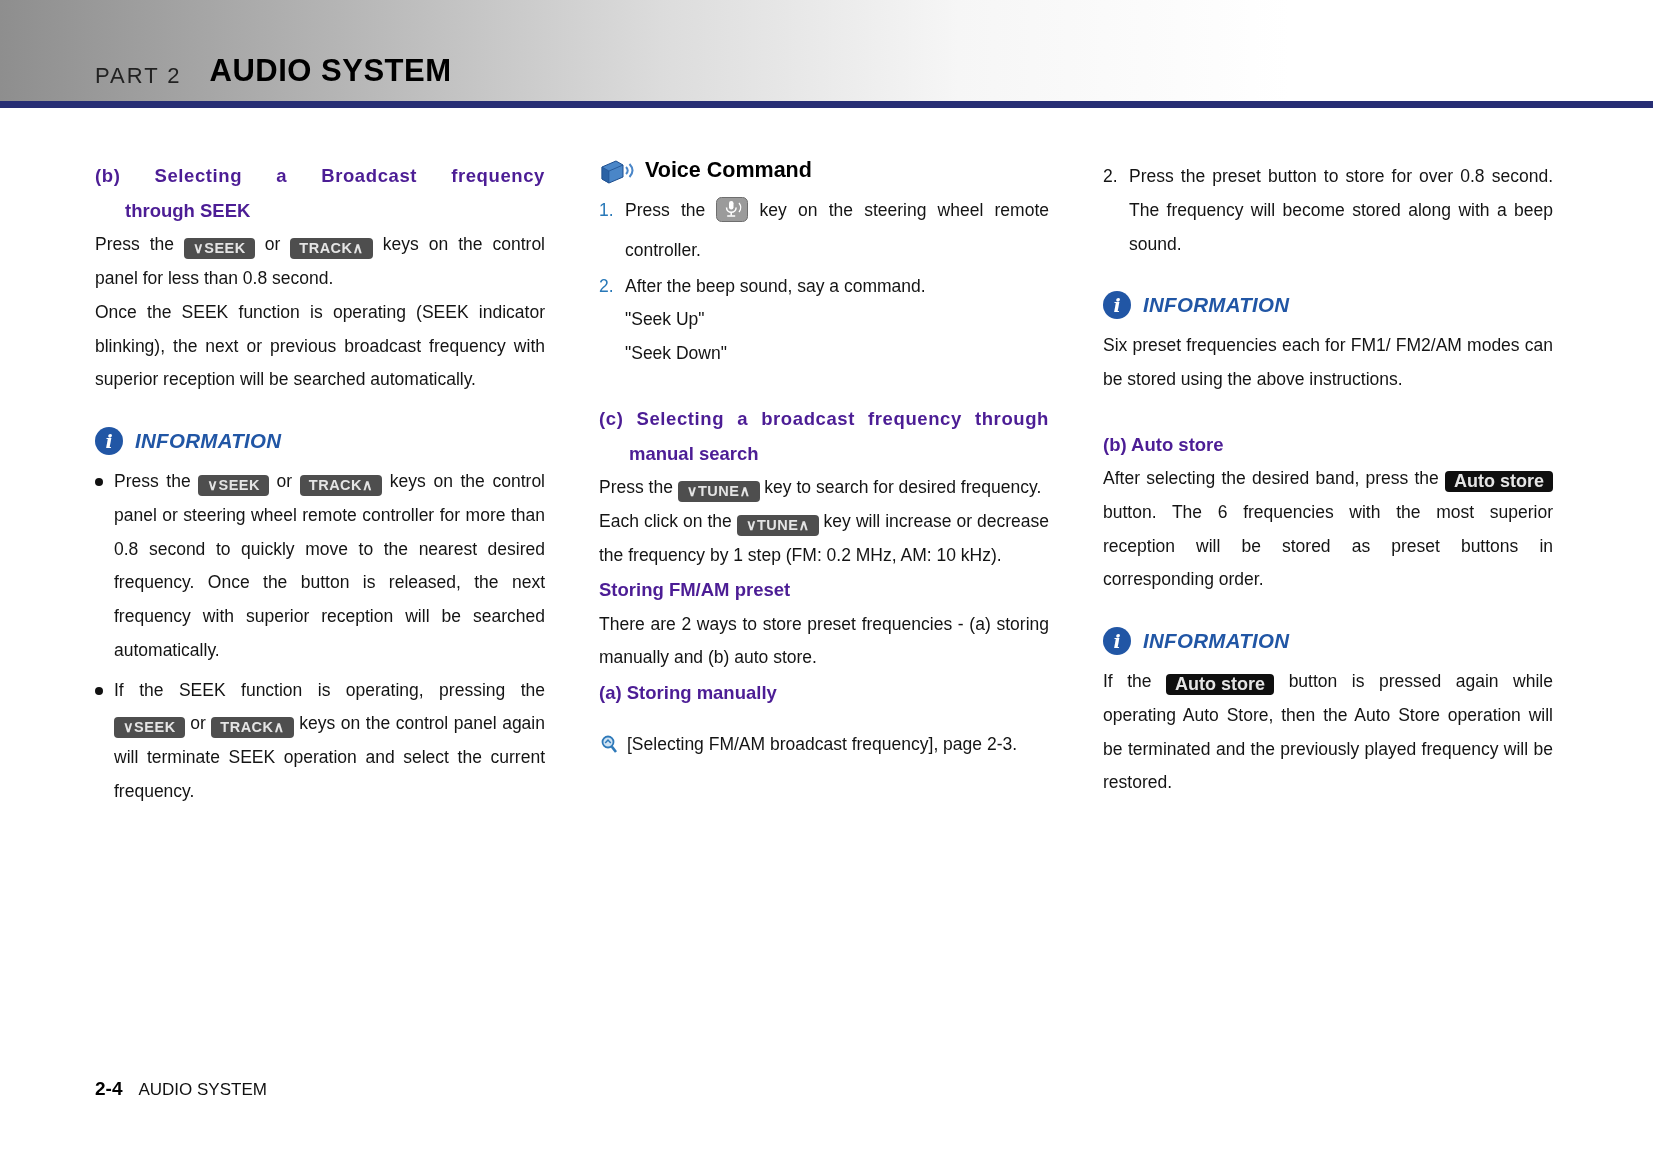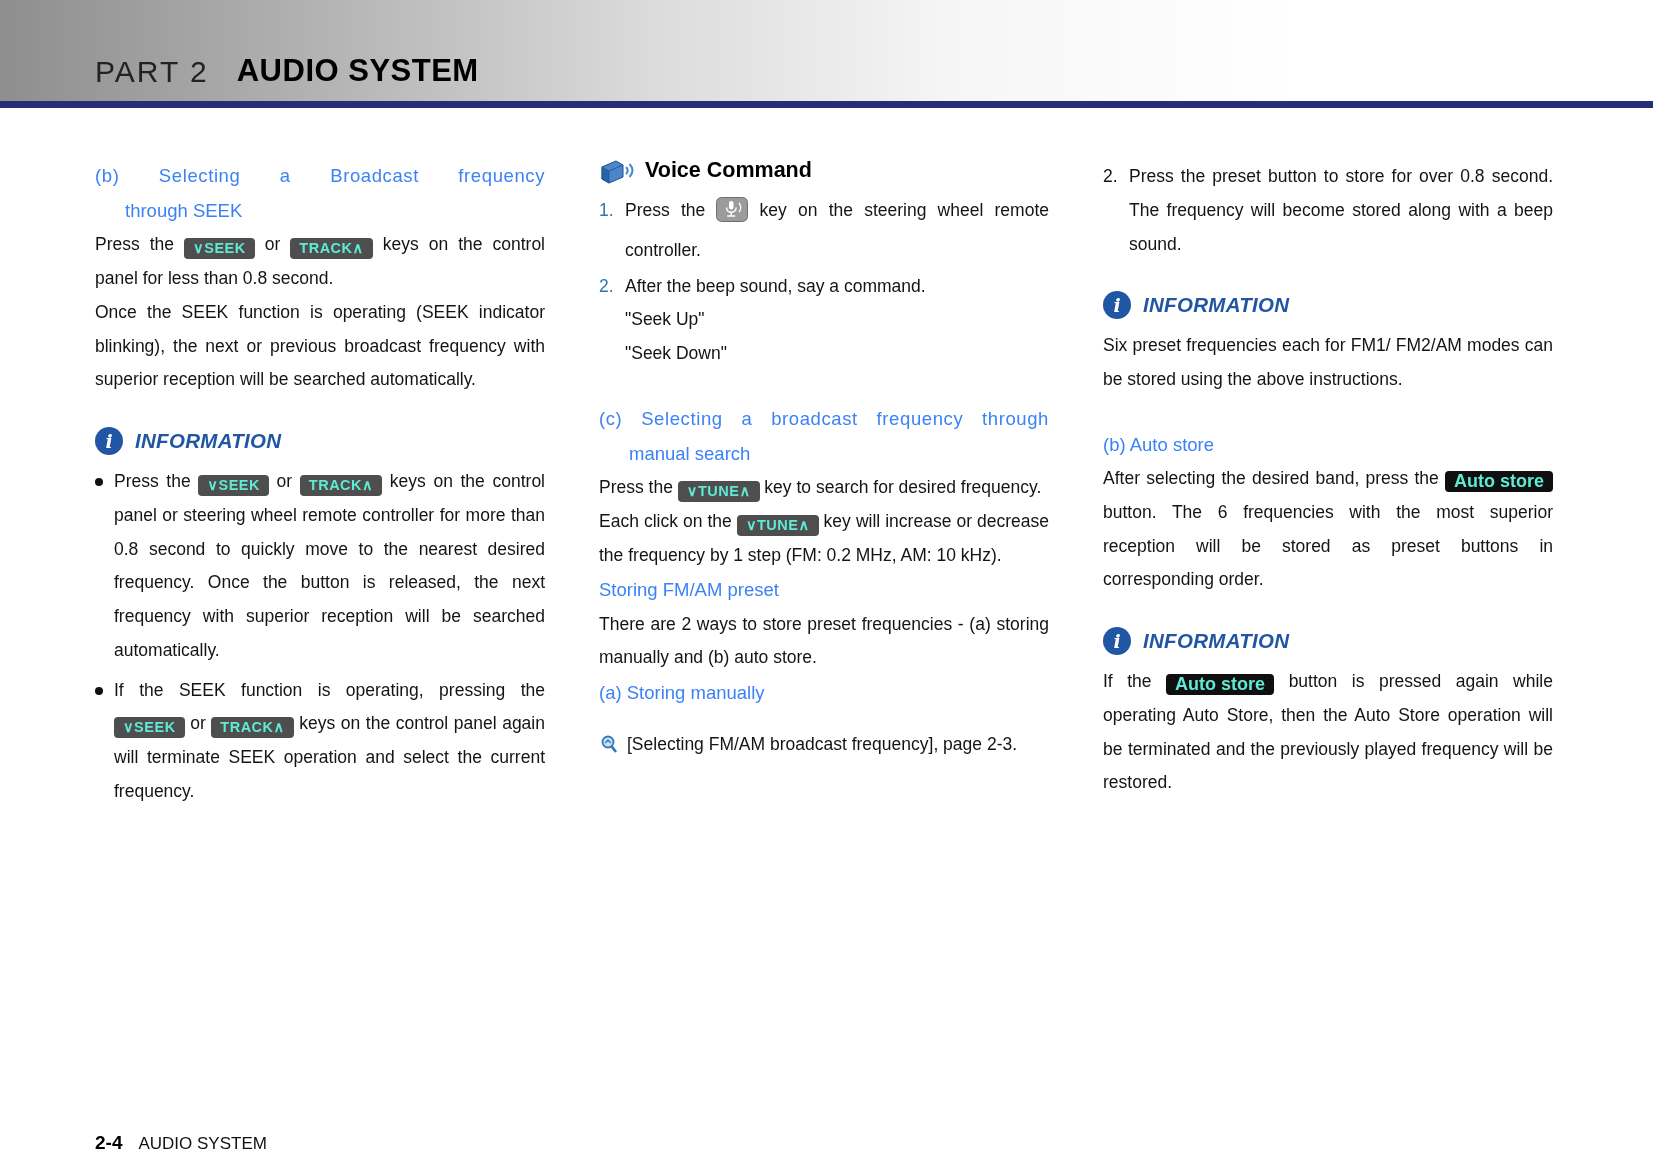--- a/index.html
+++ b/index.html
@@ -8,35 +8,35 @@
     background:#ffffff;color:#141414;
     font-family:"Liberation Sans",sans-serif;
   }
   
   .band{
     height:101px;
     background:linear-gradient(to right,#8e8e8e 0,#b4b4b4 20%,#dcdcdc 40%,#f6f6f6 58%,#ffffff 78%);
     display:flex;align-items:flex-end;
     padding:0 0 12px 95px;box-sizing:border-box;
   }
-  .part-label{font-size:30px;letter-spacing:2px;color:#222;font-weight:400}
+  .part-label{font-size:22px;letter-spacing:2px;color:#222;font-weight:400}
   .part-title{font-size:31px;font-weight:700;color:#000;margin-left:28px;letter-spacing:.5px}
   .rule{height:7px;background:#272e74}
   
   .content{display:flex;gap:54px;padding:50px 100px 0 95px;box-sizing:border-box}
   .col{flex:1 1 0;min-width:0}
   .body{font-size:17.5px;line-height:1.93;text-align:justify;margin:0}
-  .h{font-size:18.5px;font-weight:400;line-height:1.9;color:#3b82f6;margin:0}
+  .h{font-size:18.5px;font-weight:700;line-height:1.9;color:#4c1d95;margin:0}
   .hline{display:block}
   .jl{text-align:justify;text-align-last:justify;letter-spacing:.6px}
   .indent{padding-left:30px}
   .mt8{}.mt26{}.mt30{margin-top:30px}
   
   .key{
-    display:inline-block;background:#4e4e4e;color:#5eead4;font-weight:700;
+    display:inline-block;background:#4e4e4e;color:#e5e5e5;font-weight:700;
     font-size:14.5px;line-height:21px;padding:0 9px;border-radius:4px;
     vertical-align:-3px;letter-spacing:.5px;white-space:nowrap;
   }
   .key.black{background:#0f0f0f;font-size:18px;letter-spacing:0}
   
   .info-head{display:flex;align-items:center;gap:12px;margin:30px 0 10px}
   .info-icon{
     width:28px;height:28px;border-radius:50%;background:#2156a5;color:#fff;
     font:italic 700 19px "DejaVu Serif",serif;
     display:flex;align-items:center;justify-content:center;flex:none;
@@ -55,21 +55,21 @@
   
   .voice-head{display:flex;gap:10px;margin:0 0 6px}
   .voice-head .vh-label{font-size:21.5px;font-weight:700;color:#000}
   .vc-icon{flex:none;display:inline-flex}
   
   .mic-key{vertical-align:-6px}
   .ref-row{display:flex;gap:8px;margin-top:18px}
   .ref-icon{flex:none;margin-top:6px}
   .ref-row .body{flex:1 1 0;min-width:0;text-align:left}
   
-  .footer{position:absolute;left:95px;top:1132px;display:flex;align-items:baseline;gap:16px}
+  .footer{position:absolute;left:95px;top:1078px;display:flex;align-items:baseline;gap:16px}
   .pg{font-size:19px;font-weight:700;color:#000}
   .pg-label{font-size:17px;color:#111}
 </style>
 </head>
 <body>
 
 <div class="page">
 
   <header class="band">
     <span class="part-label">PART 2</span>

